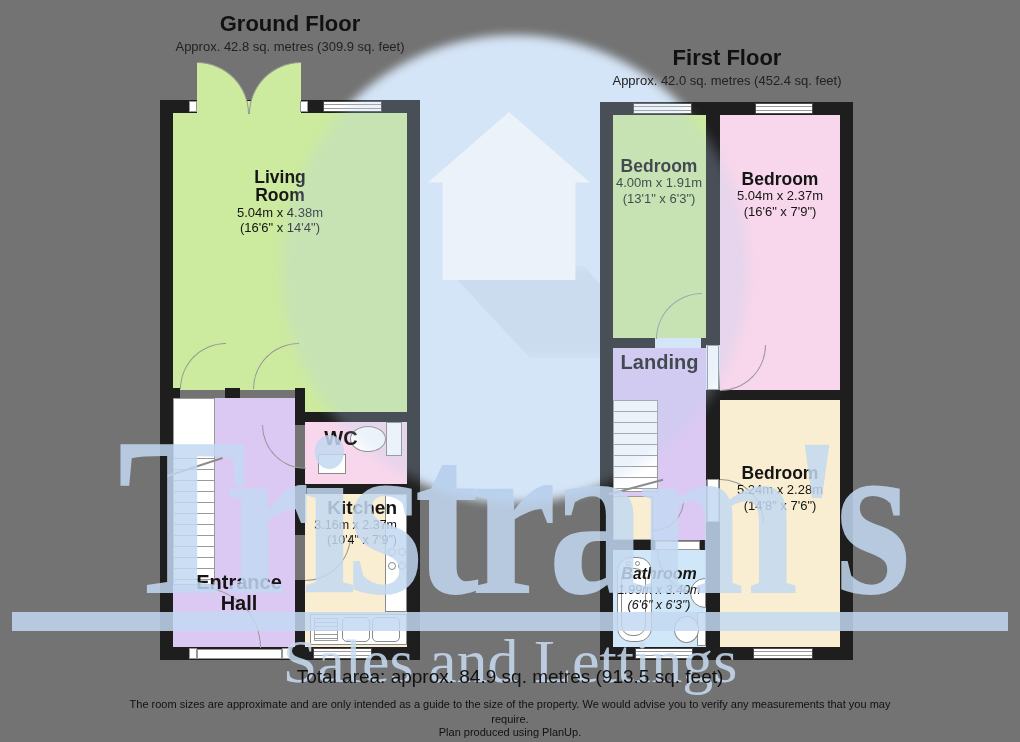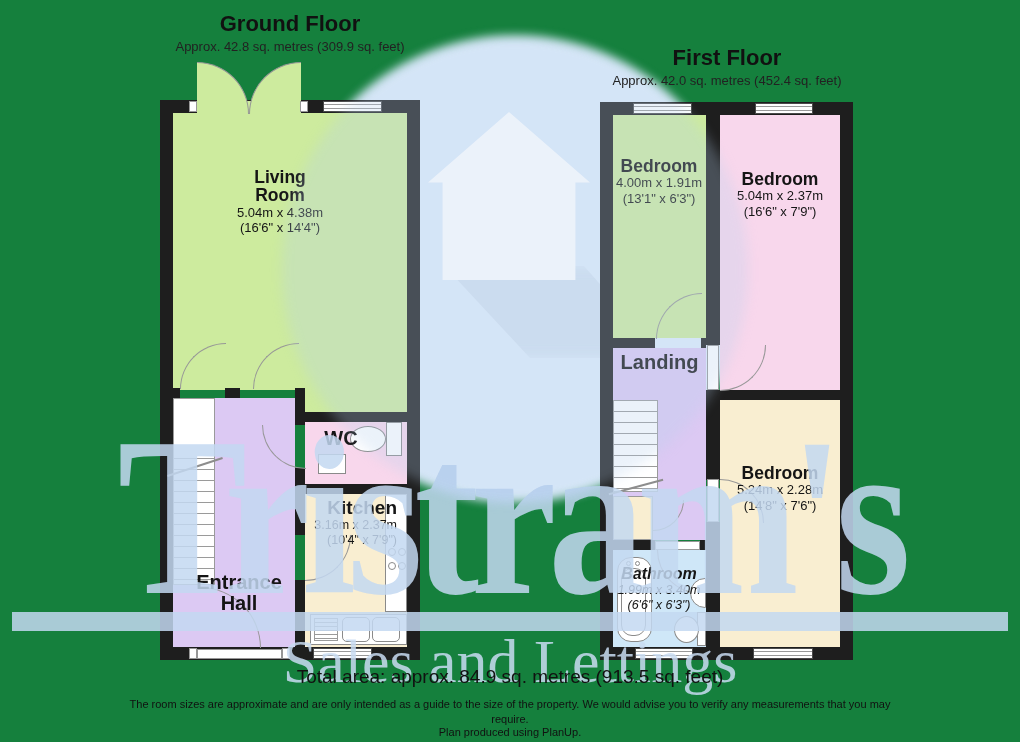--- a/index.html
+++ b/index.html
@@ -1,16 +1,16 @@
 <!DOCTYPE html>
 <html><head>
 <meta charset="utf-8">
 <style>
   html,body{margin:0;padding:0;background:#fff;}
-  .stage{position:relative;width:1020px;height:742px;background:#15803d;overflow:hidden;
+  .stage{position:relative;width:1020px;height:742px;background:#737373;overflow:hidden;
          font-family:"Liberation Sans",sans-serif;color:#1a1a1a;}
   
   .wm-back{position:absolute;inset:0;z-index:0;}
   .wm-circle{position:absolute;left:282px;top:36px;width:466px;height:466px;border-radius:50%;
              background:#e0edfb;filter:blur(5px);}
   .wm-house-shadow{position:absolute;left:440px;top:266px;width:225px;height:92px;background:#ccdbea;
              opacity:.65;filter:blur(6px);clip-path:polygon(2% 0,64% 0,100% 100%,40% 100%);}
   .wm-house{position:absolute;left:428px;top:112px;width:162px;height:168px;background:#ffffff;
              clip-path:polygon(50% 0,100% 42%,91% 42%,91% 100%,9% 100%,9% 42%,0 42%);}
   

